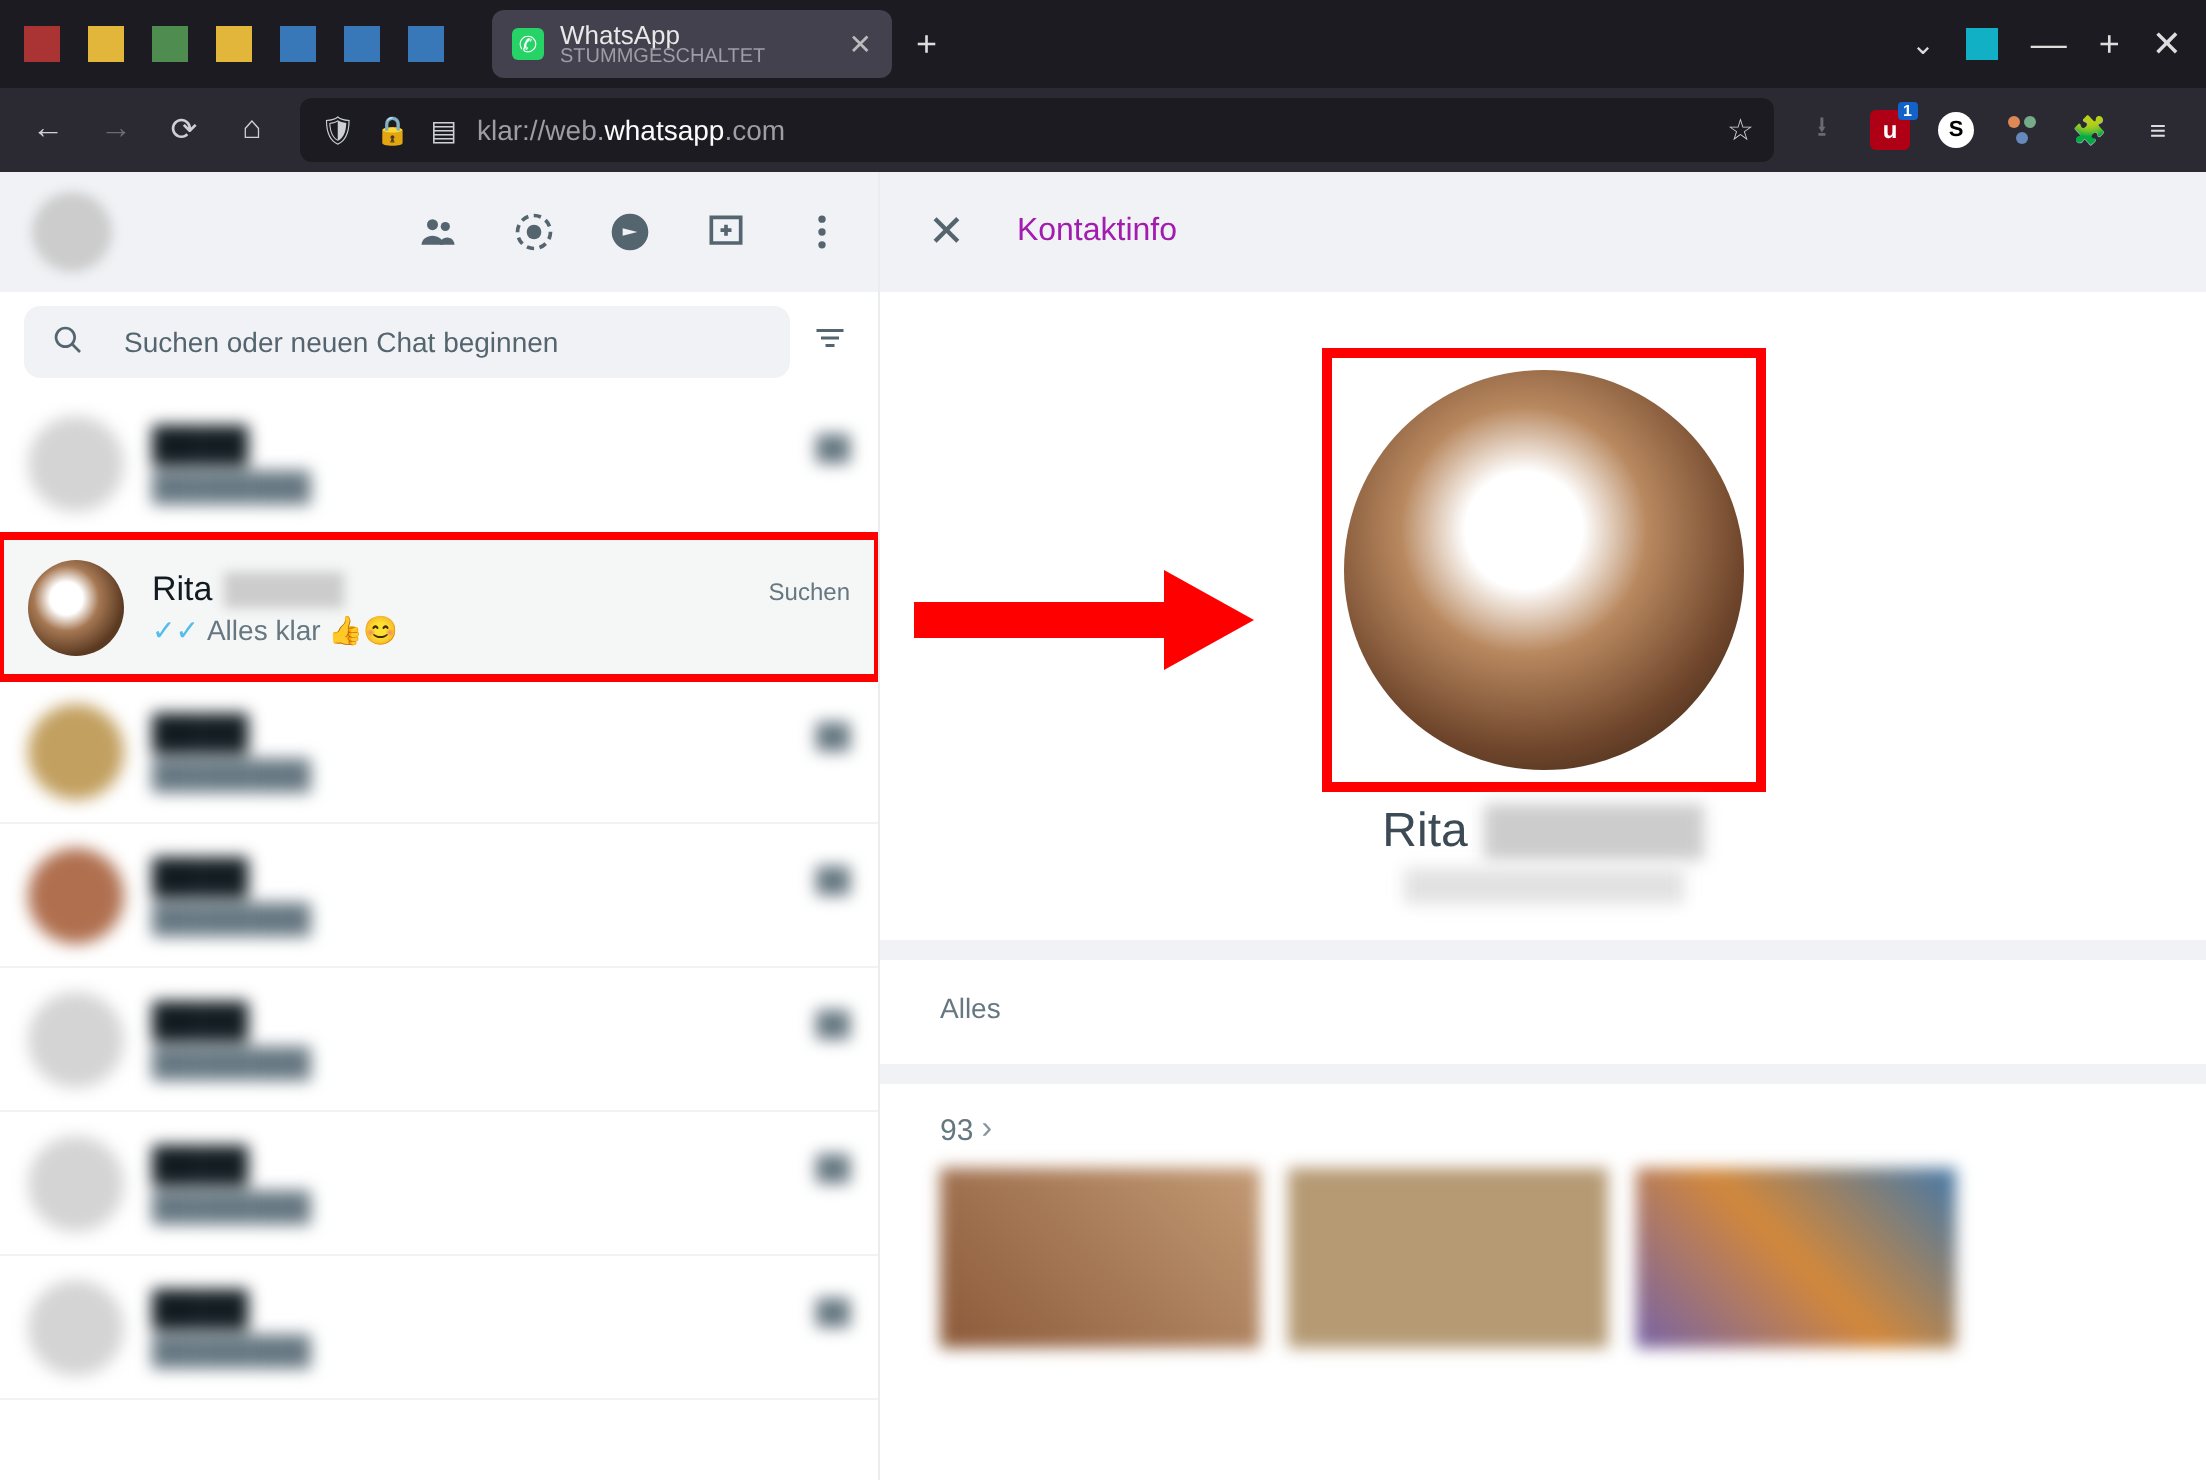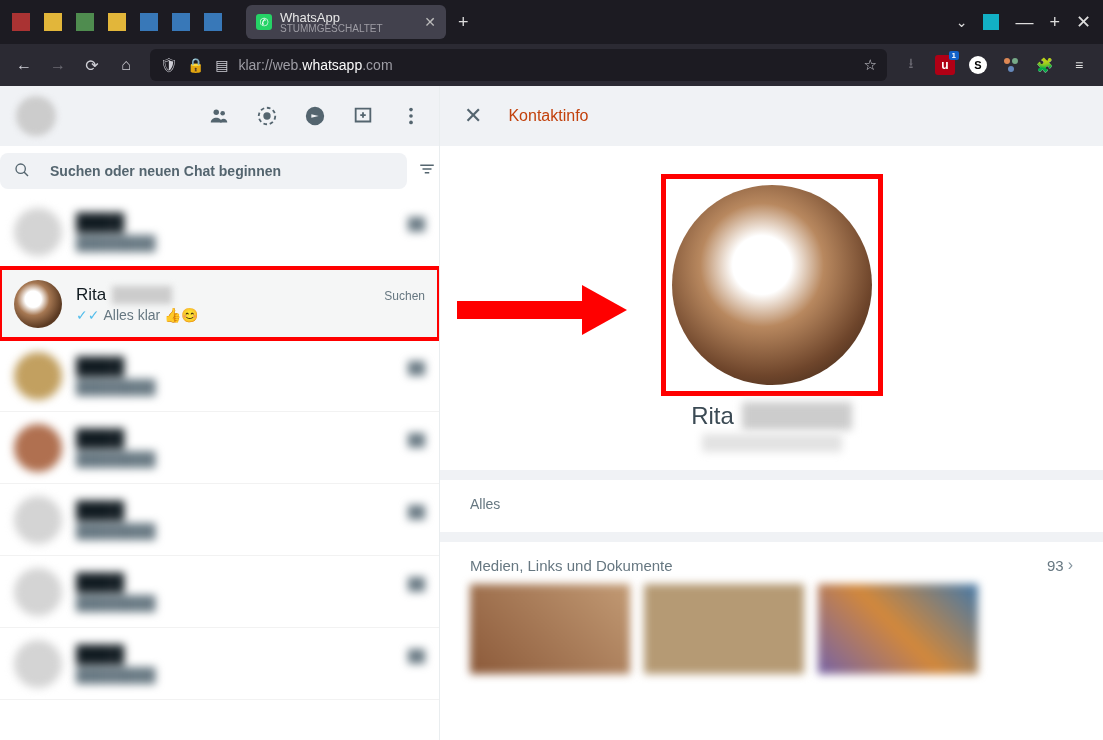--- a/index.html
+++ b/index.html
@@ -40,21 +40,21 @@
   .app { display:flex; height:654px; }
 
   
   .sidebar { width:440px; border-right:1px solid #e9edef; display:flex; flex-direction:column; }
   .sb-header { height:60px; background:#f0f2f5; display:flex; align-items:center; padding:0 16px; gap:10px; }
   .sb-avatar { width:40px;height:40px;border-radius:50%; background:#ccc; filter:blur(3px); }
   .sb-hspacer { flex:1; }
   .sb-ico { color:#54656f; cursor:pointer; width:24px;height:24px;display:flex;align-items:center;justify-content:center; margin-left:14px;}
   .sb-ico svg { width:22px; height:22px; fill:#54656f; }
 
-  .sb-search { height:50px; display:flex; align-items:center; padding:0 0; gap:8px;font-weight:bold; }
+  .sb-search { height:50px; display:flex; align-items:center; padding:0 12px; gap:8px; }
   .sb-searchbox { flex:1; background:#f0f2f5; border-radius:8px; height:36px; display:flex; align-items:center; padding:0 14px; gap:20px; color:#54656f; font-size:14px;}
   .sb-filter { color:#54656f; cursor:pointer; width:24px; text-align:center;}
 
   .chatlist { flex:1; overflow:hidden; }
   .chat { height:72px; display:flex; align-items:center; padding:0 14px; gap:14px; border-bottom:1px solid #f2f2f2; }
   .chat.blur .cav, .chat.blur .ctext { filter:blur(4px); }
   .chat.partial .cav { filter:none; }
   .cav { width:48px;height:48px;border-radius:50%;background:#d4d4d4; flex-shrink:0;}
   .ctext { flex:1; display:flex; flex-direction:column; gap:2px; min-width:0; }
   .crow1 { display:flex; justify-content:space-between; align-items:baseline; }
@@ -66,21 +66,21 @@
   .chat.hl { position:relative; background:#f5f6f6; }
   .chat.hl::before { content:""; position:absolute; inset:-2px; border:4px solid red; pointer-events:none; }
   .chat.hl .cav { background:radial-gradient(circle at 40% 40%,#fff 20%,#a67853 40%,#5b3a22 70%); }
   .cname-wrap { display:flex; align-items:center; gap:6px;}
   .name-blur-box { display:inline-block;width:60px;height:18px;background:#ccc;filter:blur(3px);}
 
   
   .main { flex:1; background:#fff; display:flex; flex-direction:column; overflow:hidden;}
   .m-header { height:60px; background:#f0f2f5; display:flex; align-items:center; padding:0 24px; gap:26px; }
   .m-close { color:#54656f; font-size:22px; cursor:pointer; }
-  .m-title { font-size:16px; color:#c2410c; }
+  .m-title { font-size:16px; color:#a21caf; }
 
   .profile-sec { background:#fff; display:flex; flex-direction:column; align-items:center; padding:28px 0 18px; }
   .prof-img-wrap { border:5px solid red; padding:6px; }
   .prof-img { width:200px;height:200px;border-radius:50%; background:radial-gradient(circle at 45% 40%,#fff 18%,#b8885f 38%,#6e452b 68%,#3a2517 90%); }
   .prof-name-row { display:flex;align-items:center;gap:8px; margin-top:6px;}
   .prof-name { font-size:24px; color:#3b4a54; }
   .prof-name-blur { width:110px;height:28px;background:#ccc;filter:blur(4px);}
   .prof-num { margin-top:4px; width:140px;height:18px;background:#e2e2e2;filter:blur(4px);}
   
   .sep { height:10px; background:#f0f2f5; }
@@ -321,21 +321,20 @@
       <div class="prof-num"></div>
     </div>
 
     <div class="sep"></div>
     <div class="info-sec">
       <div class="info-label">Alles</div>
     </div>
 
     <div class="sep"></div>
     <div class="media-sec">
-      <span class="media-label">Medien, Links und Dokumente</span>
       <span class="media-count">93</span>
       <span class="media-ch">›</span>
     </div>
     <div class="thumbs">
       <div class="thumb a"></div>
       <div class="thumb b"></div>
       <div class="thumb c"></div>
     </div>
   </div>
 </div>

